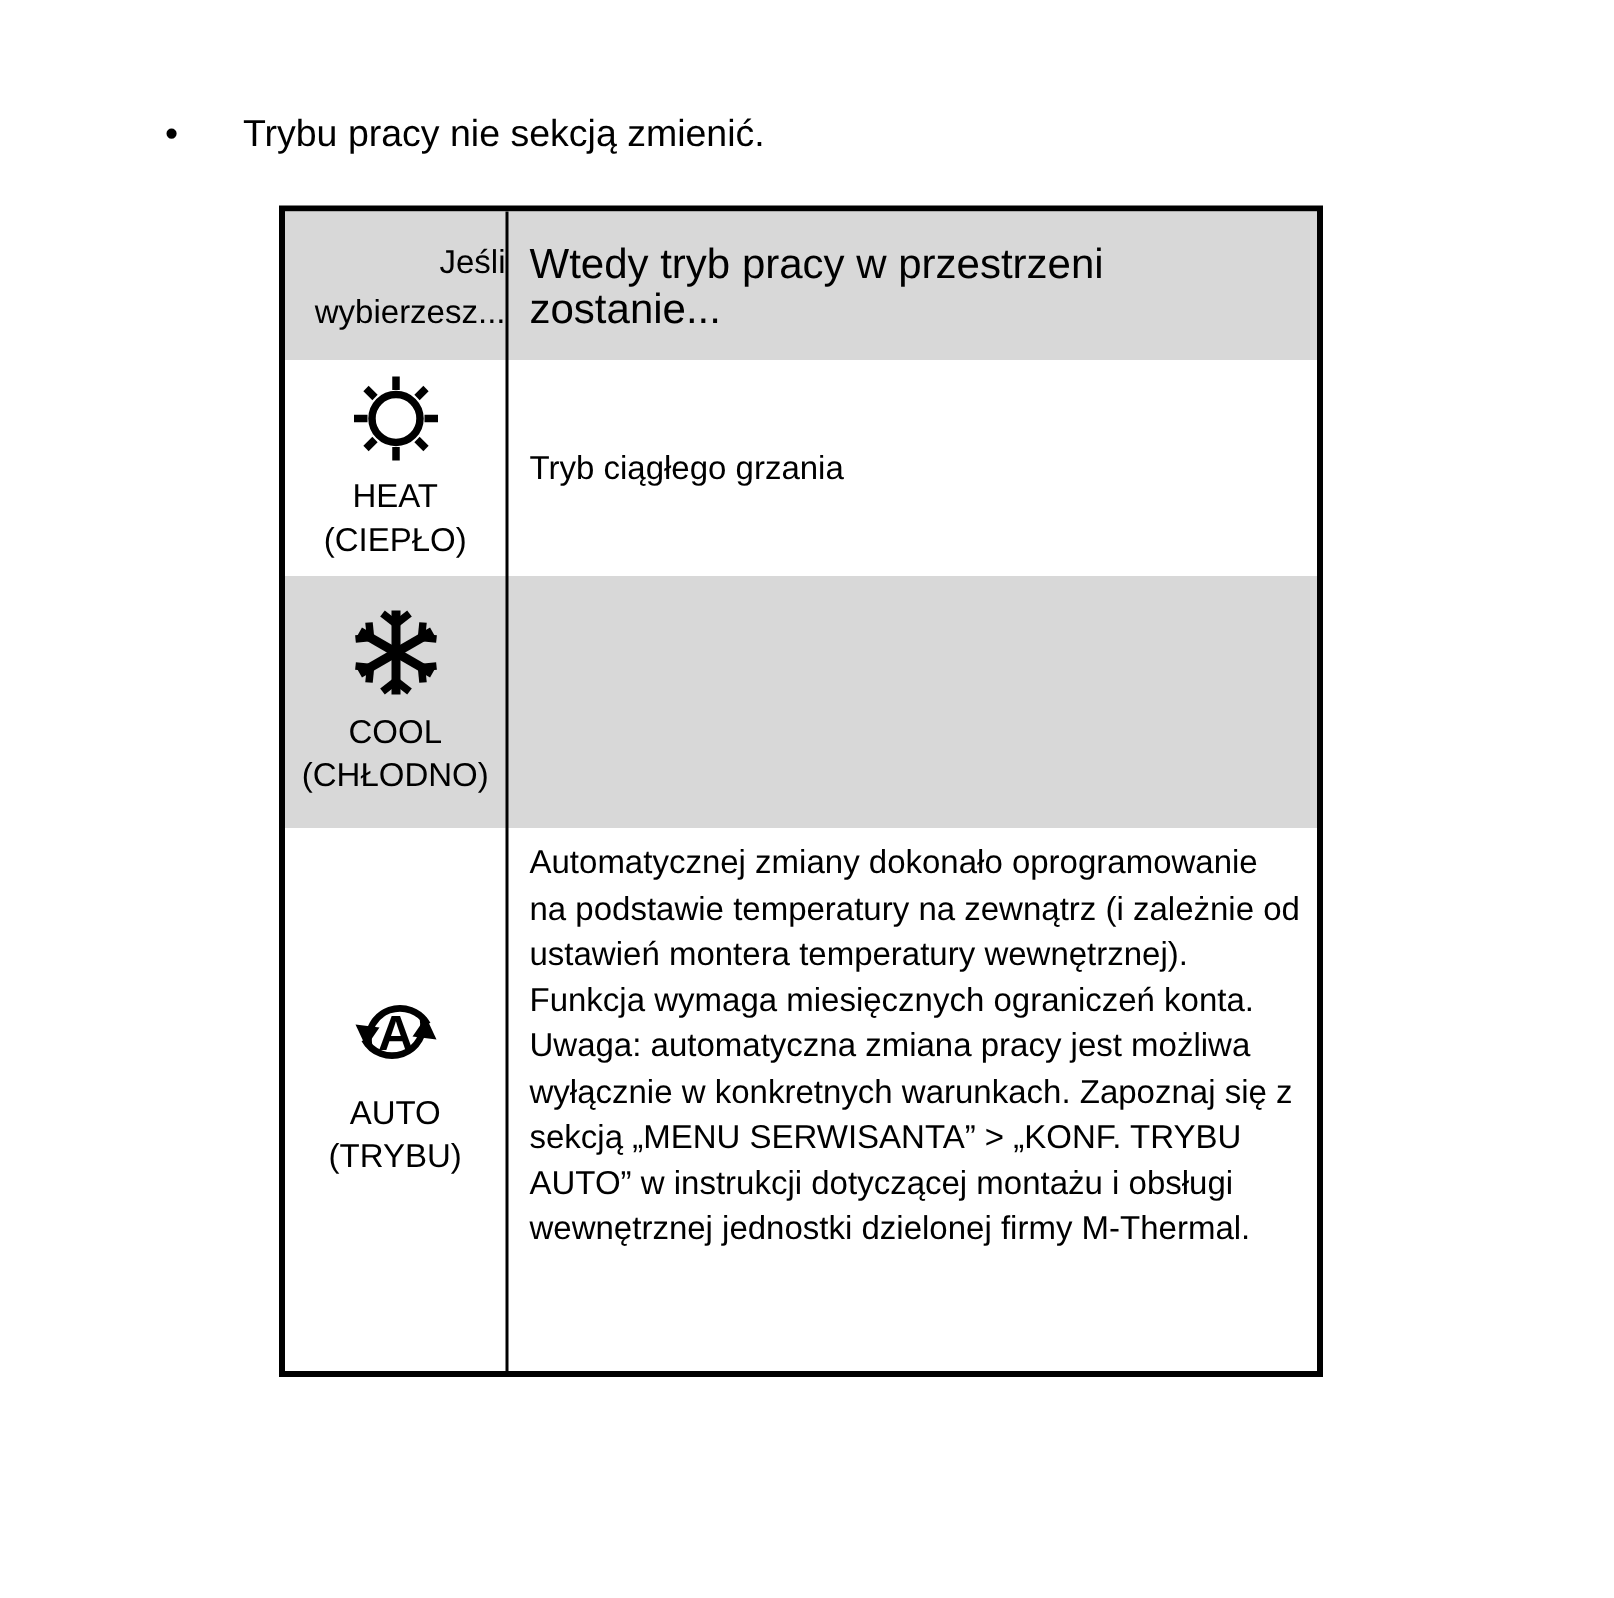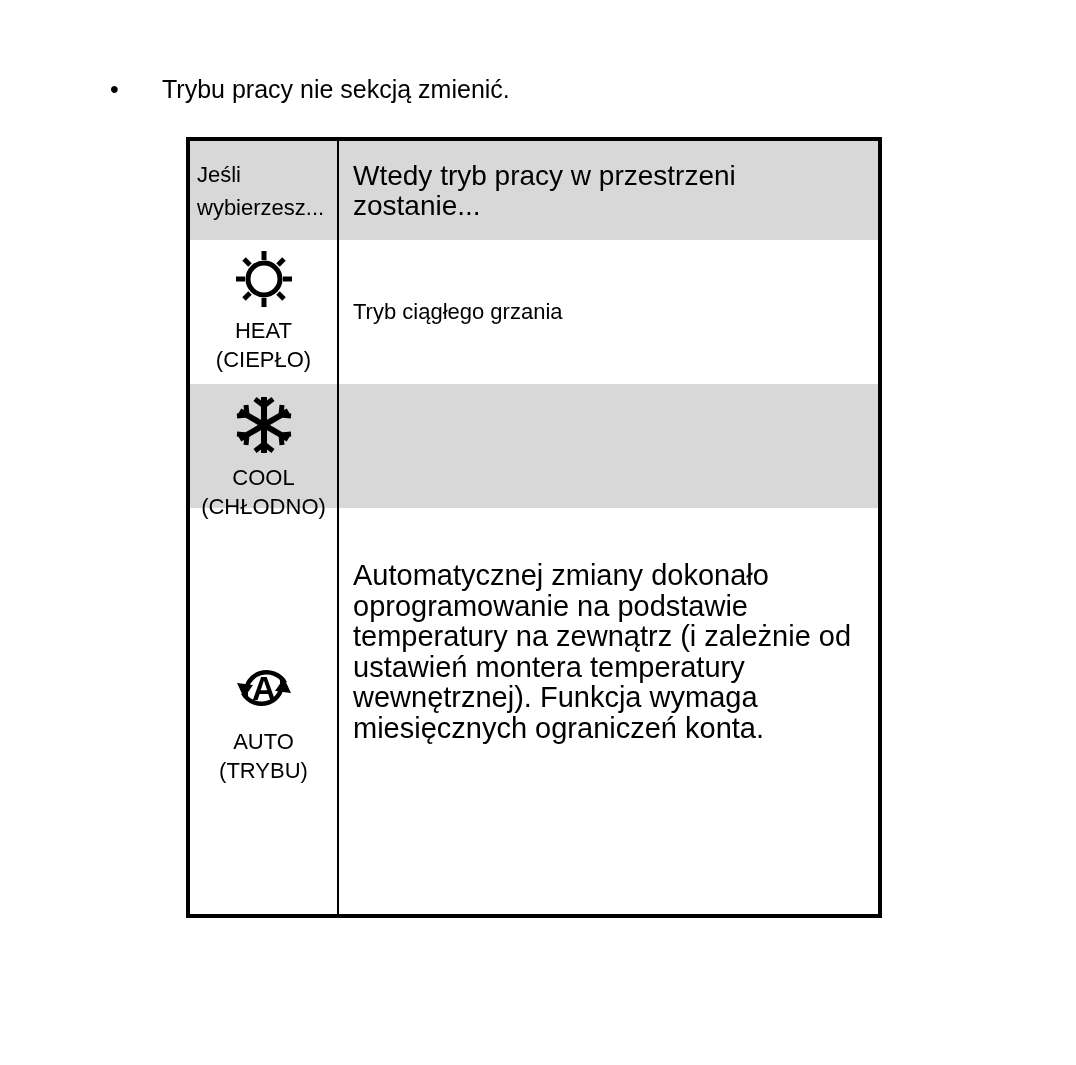--- a/index.html
+++ b/index.html
@@ -94,52 +94,52 @@
   
   .row-header { top: 0; height: 99px; }
   .row-header .cell-left {
     align-items: flex-start;
     justify-content: center;
     padding-left: 7px;
   }
   .hdr-left-text {
     font-size: 22px;
     line-height: 33px;
-    text-align: left;
+    text-align: right;
   }
   .hdr-right-text {
     font-size: 28px;
     line-height: 30px;
   }
 
   
   .row-heat { top: 99px; height: 144px; }
   
-  .row-cool { top: 243px; height: 124px; flex-direction: column; }
+  .row-cool { top: 243px; height: 168px; }
   
   .row-auto { top: 387px; height: 386px; }
   .row-auto .cell-right { justify-content: flex-start; padding-top: 32px; }
 
   .mode-label {
     font-size: 22px;
     line-height: 29px;
     text-align: center;
     white-space: nowrap;
   }
   .icon-wrap {
     margin-bottom: 8px;
     display: block;
     line-height: 0;
   }
   .desc-text {
     font-size: 22px;
     line-height: 30px;
   }
   .para {
-    font-size: 29px;
+    font-size: 22px;
     line-height: 30.5px;
     margin: 0;
   }
   .para + .para { margin-top: 0; }
 </style>
 </head>
 <body>
 
 <div class="bullet-row">
   <span class="bullet-dot">•</span>
@@ -234,17 +234,18 @@
 
             <polygon points="60,36 44,34 53,21" fill="#000"></polygon>
             <text x="33" y="43" text-anchor="middle" font-family="Liberation Sans, sans-serif" font-size="33" font-weight="bold" fill="#000">A</text>
           </svg>
         </span>
         <span class="mode-label">AUTO</span>
         <span class="mode-label">(TRYBU)</span>
       </div>
       <div class="cell-right">
         <p class="para">Automatycznej zmiany dokonało oprogramowanie na podstawie temperatury na zewnątrz (i zależnie od ustawień montera temperatury wewnętrznej). Funkcja wymaga miesięcznych ograniczeń konta.</p>
+        <p class="para">Uwaga: automatyczna zmiana pracy jest możliwa wyłącznie w konkretnych warunkach. Zapoznaj się z sekcją „MENU SERWISANTA” &gt; „KONF. TRYBU AUTO” w instrukcji dotyczącej montażu i obsługi wewnętrznej jednostki dzielonej firmy M-Thermal.</p>
       </div>
     </div>
 
   </div>
 </div>
 
 </body></html>

